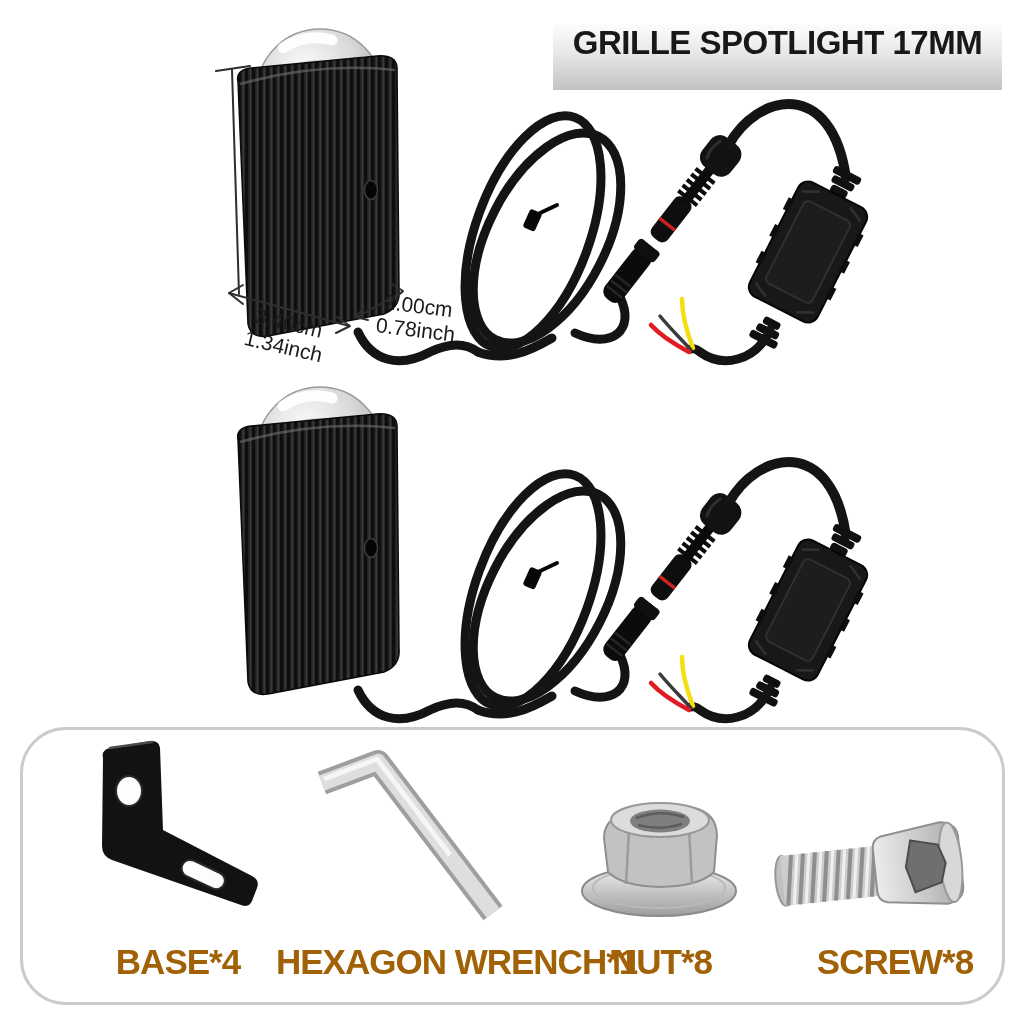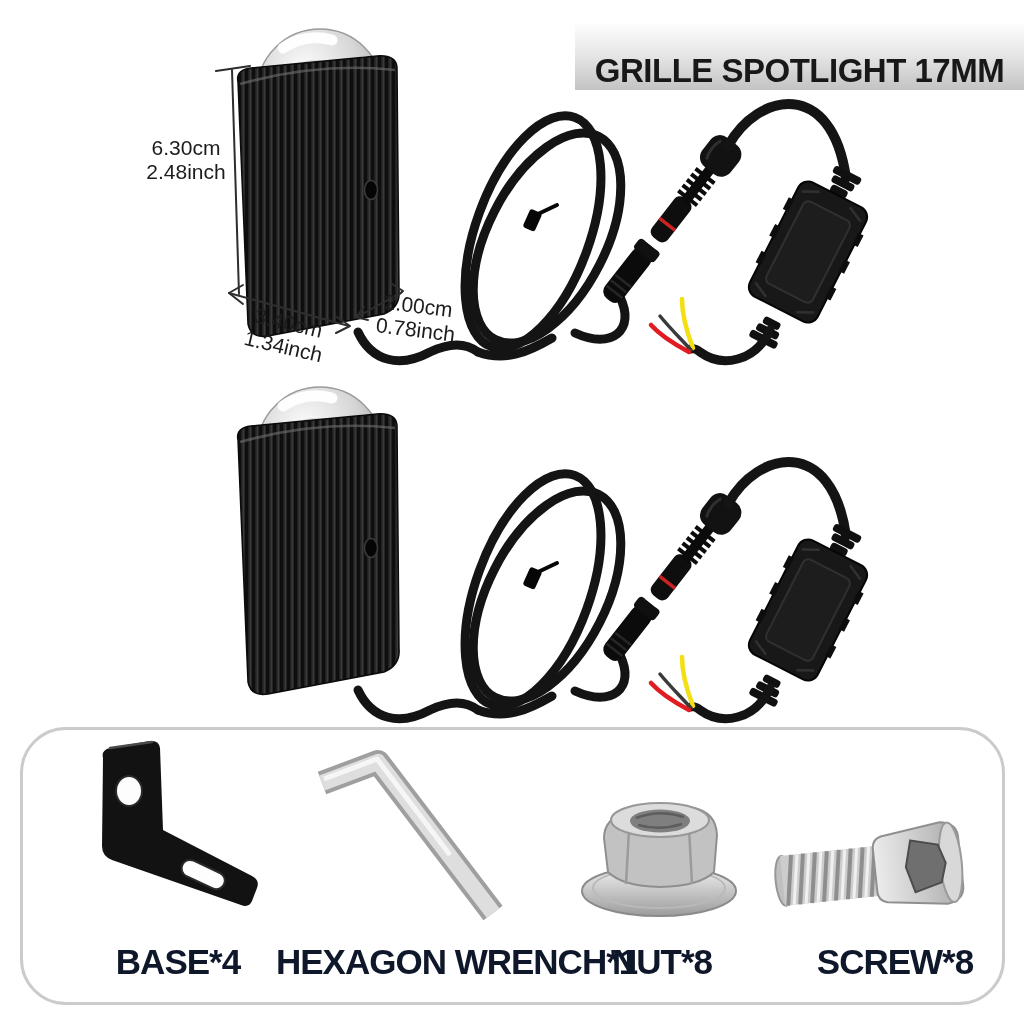--- a/index.html
+++ b/index.html
@@ -1,39 +1,39 @@
 <!DOCTYPE html>
 <html><head>
 <meta charset="utf-8">
 <style>
   html,body{margin:0;padding:0;background:#ffffff;}
   #stage{
     position:relative;width:1024px;height:1024px;background:#ffffff;overflow:hidden;
     font-family:"Liberation Sans", sans-serif;
   }
   .banner{
-    position:absolute;left:575px;top:24px;width:449px;height:66px;
+    position:absolute;left:553px;top:24px;width:449px;height:66px;
     background:linear-gradient(180deg,#fdfdfd 0%,#e7e7e7 45%,#c3c3c3 100%);
-    display:flex;align-items:flex-end;justify-content:center;
+    display:flex;align-items:flex-start;justify-content:center;
   }
   .banner-title{
     font-size:33px;font-weight:700;color:#181818;letter-spacing:-0.5px;white-space:nowrap;
   }
   .panel{
     position:absolute;left:20px;top:727px;width:979px;height:272px;
     background:#ffffff;border:3px solid #cbcbcb;border-radius:46px;
   }
   .dim-label{
     position:absolute;font-size:21px;line-height:1.12;color:#1c1c1c;text-align:center;
   }
   .dim-height{left:138px;top:136px;width:96px;}
   .dim-width{left:238px;top:311px;width:96px;transform:rotate(13deg);}
   .dim-depth{left:376px;top:294px;width:82px;transform:rotate(7deg);}
   .acc-label{
-    position:absolute;top:942px;font-size:35px;font-weight:700;color:#0f172a;
+    position:absolute;top:942px;font-size:35px;font-weight:700;color:#a16207;
     letter-spacing:-1px;text-align:center;white-space:nowrap;
   }
   .acc-base{left:98px;width:160px;}
   .acc-wrench{left:276px;width:340px;}
   .acc-nut{left:592px;width:140px;}
   .acc-screw{left:815px;width:160px;}
   svg.art{position:absolute;left:0;top:0;}
 </style>
 </head>
 <body>
@@ -210,24 +210,20 @@
           <path d="M859,847 L851,897"></path>
         <path d="M871,847 L863,897"></path>
       </g>
       <path d="M884,838 L944,830 Q960,832 961,845 L961,897 Q960,910 944,912 L884,904
                Q875,902 875,892 L875,848 Q876,840 884,838 Z" fill="url(#metalH)" stroke="#8f8f8f" stroke-width="2"></path>
       <ellipse cx="951" cy="871" rx="11" ry="40" fill="#d8d8d8" stroke="#9a9a9a" stroke-width="2"></ellipse>
       <path d="M913,845 L940,852 L946,871 L940,890 L913,897 L906,871 Z" fill="#6f6f6f" stroke="#4c4c4c" stroke-width="2"></path>
     </g>
   </svg>
 
-  <div class="dim-label dim-height">
-    <div>6.30cm</div>
-    <div>2.48inch</div>
-  </div>
   <div class="dim-label dim-width">
     <div>3.40cm</div>
     <div>1.34inch</div>
   </div>
   <div class="dim-label dim-depth">
     <div>2.00cm</div>
     <div>0.78inch</div>
   </div>
 
   <div class="acc-label acc-base">BASE*4</div>

